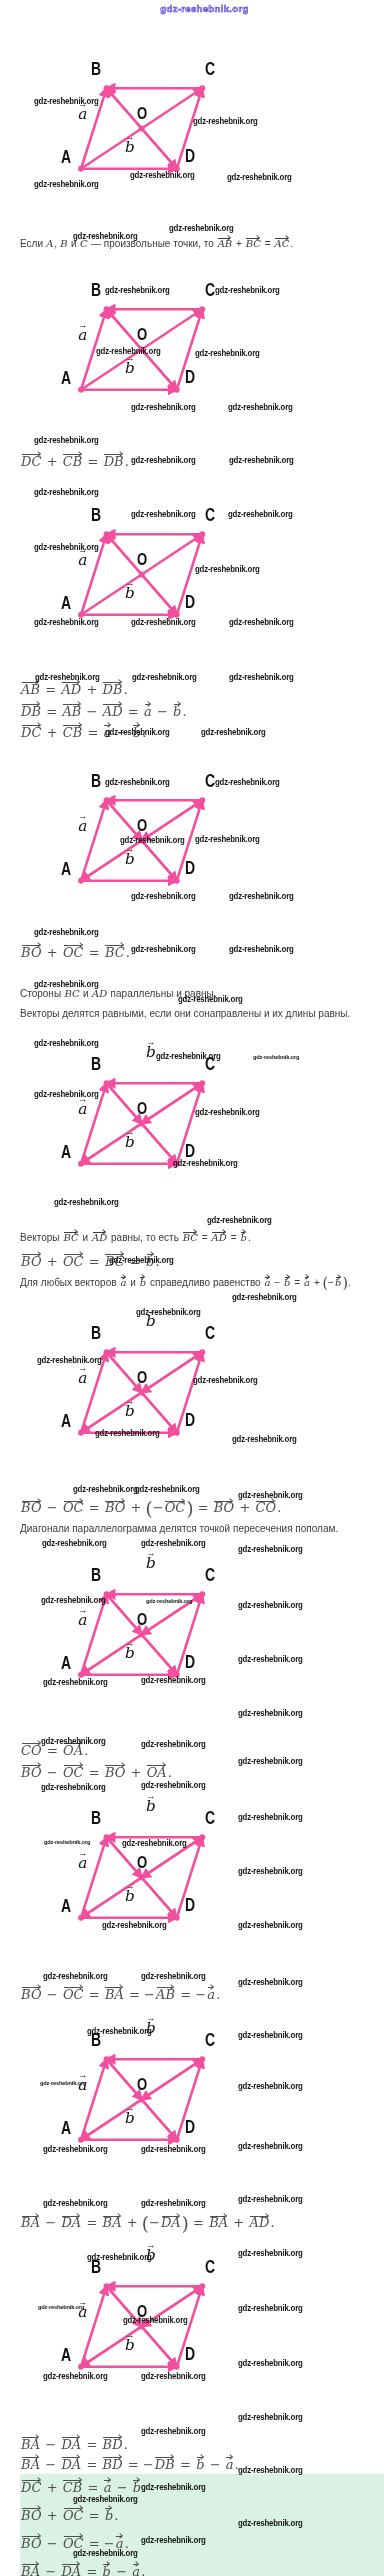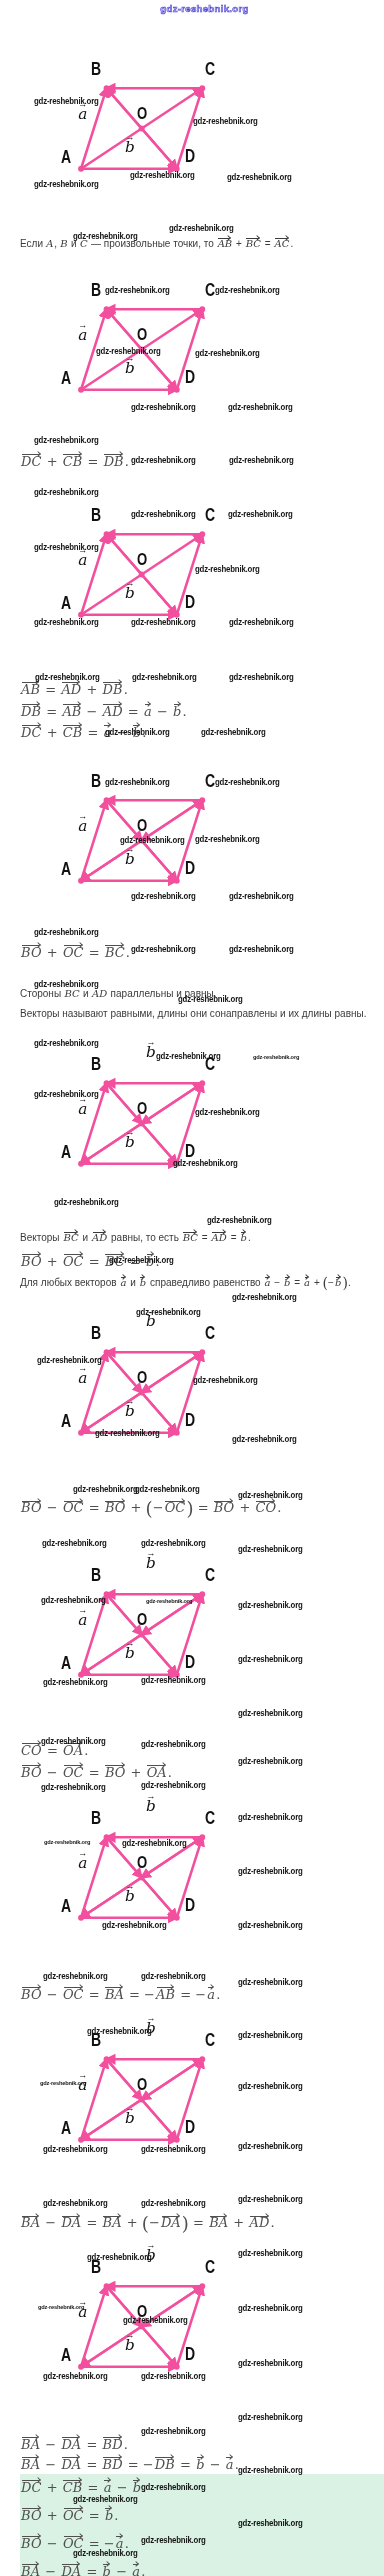--- a/index.html
+++ b/index.html
@@ -419,25 +419,26 @@
         <span class="lt">b</span>
       </span>
   </div>
 <div class="line text" style="left: 0px; top: 238px;">Если <span class="itl">A</span>, <span class="itl">B</span> и <span class="itl">C</span> — произвольные точки, то <span class="vec"><span class="arr"></span><span class="sym">AB</span></span> + <span class="vec"><span class="arr"></span><span class="sym">BC</span></span> = <span class="vec"><span class="arr"></span><span class="sym">AC</span></span>.</div>
     <div class="line f" style="left: 0px; top: 454px;"><span class="vec"><span class="arr"></span><span class="sym">DC</span></span> + <span class="vec"><span class="arr"></span><span class="sym">CB</span></span> = <span class="vec"><span class="arr"></span><span class="sym">DB</span></span>.</div>
     <div class="line f" style="left: 0px; top: 682px;"><span class="vec"><span class="arr"></span><span class="sym">AB</span></span> = <span class="vec"><span class="arr"></span><span class="sym">AD</span></span> + <span class="vec"><span class="arr"></span><span class="sym">DB</span></span>.</div>
     <div class="line f" style="left: 0px; top: 704px;"><span class="vec"><span class="arr"></span><span class="sym">DB</span></span> = <span class="vec"><span class="arr"></span><span class="sym">AB</span></span> − <span class="vec"><span class="arr"></span><span class="sym">AD</span></span> = <span class="vec"><span class="arr"></span><span class="sym">a</span></span> − <span class="vec"><span class="arr"></span><span class="sym">b</span></span>.</div>
     <div class="line f" style="left: 0px; top: 725px;"><span class="vec"><span class="arr"></span><span class="sym">DC</span></span> + <span class="vec"><span class="arr"></span><span class="sym">CB</span></span> = <span class="vec"><span class="arr"></span><span class="sym">a</span></span> − <span class="vec"><span class="arr"></span><span class="sym">b</span></span>.</div>
     <div class="line f" style="left: 0px; top: 945px;"><span class="vec"><span class="arr"></span><span class="sym">BO</span></span> + <span class="vec"><span class="arr"></span><span class="sym">OC</span></span> = <span class="vec"><span class="arr"></span><span class="sym">BC</span></span>.</div>
     <div class="line text" style="left: 0px; top: 988px;">Стороны <span class="itl">BC</span> и <span class="itl">AD</span> параллельны и равны.</div>
-    <div class="line text" style="left: 0px; top: 1008px;">Векторы называют равными, длины они сонаправлены и их длины равны.</div>
+    <div class="line text" style="left: 0px; top: 1008px;">Векторы делятся равными, если они сонаправлены и их длины равны.</div>
     <div class="line text" style="left: 0px; top: 1232px;">Векторы <span class="vec"><span class="arr"></span><span class="sym">BC</span></span> и <span class="vec"><span class="arr"></span><span class="sym">AD</span></span> равны, то есть <span class="vec"><span class="arr"></span><span class="sym">BC</span></span> = <span class="vec"><span class="arr"></span><span class="sym">AD</span></span> = <span class="vec"><span class="arr"></span><span class="sym">b</span></span>.</div>
     <div class="line f" style="left: 0px; top: 1254px;"><span class="vec"><span class="arr"></span><span class="sym">BO</span></span> + <span class="vec"><span class="arr"></span><span class="sym">OC</span></span> = <span class="vec"><span class="arr"></span><span class="sym">BC</span></span> = <span class="vec"><span class="arr"></span><span class="sym">b</span></span>.</div>
     <div class="line text" style="left: 0px; top: 1275px;">Для любых векторов <span class="vec"><span class="arr"></span><span class="sym">a</span></span> и <span class="vec"><span class="arr"></span><span class="sym">b</span></span> справедливо равенство <span class="vec"><span class="arr"></span><span class="sym">a</span></span> − <span class="vec"><span class="arr"></span><span class="sym">b</span></span> = <span class="vec"><span class="arr"></span><span class="sym">a</span></span> + <span class="paren">(</span>−<span class="vec"><span class="arr"></span><span class="sym">b</span></span><span class="paren">)</span>.</div>
     <div class="line f" style="left: 0px; top: 1498px;"><span class="vec"><span class="arr"></span><span class="sym">BO</span></span> − <span class="vec"><span class="arr"></span><span class="sym">OC</span></span> = <span class="vec"><span class="arr"></span><span class="sym">BO</span></span> + <span class="paren">(</span>−<span class="vec"><span class="arr"></span><span class="sym">OC</span></span><span class="paren">)</span> = <span class="vec"><span class="arr"></span><span class="sym">BO</span></span> + <span class="vec"><span class="arr"></span><span class="sym">CO</span></span>.</div>
+    <div class="line text" style="left: 0px; top: 1523px;">Диагонали параллелограмма делятся точкой пересечения пополам.</div>
     <div class="line f" style="left: 0px; top: 1743px;"><span class="vec"><span class="arr"></span><span class="sym">CO</span></span> = <span class="vec"><span class="arr"></span><span class="sym">OA</span></span>.</div>
     <div class="line f" style="left: 0px; top: 1765px;"><span class="vec"><span class="arr"></span><span class="sym">BO</span></span> − <span class="vec"><span class="arr"></span><span class="sym">OC</span></span> = <span class="vec"><span class="arr"></span><span class="sym">BO</span></span> + <span class="vec"><span class="arr"></span><span class="sym">OA</span></span>.</div>
     <div class="line f" style="left: 0px; top: 1987px;"><span class="vec"><span class="arr"></span><span class="sym">BO</span></span> − <span class="vec"><span class="arr"></span><span class="sym">OC</span></span> = <span class="vec"><span class="arr"></span><span class="sym">BA</span></span> = −<span class="vec"><span class="arr"></span><span class="sym">AB</span></span> = −<span class="vec"><span class="arr"></span><span class="sym">a</span></span>.</div>
     <div class="line f" style="left: 0px; top: 2213px;"><span class="vec"><span class="arr"></span><span class="sym">BA</span></span> − <span class="vec"><span class="arr"></span><span class="sym">DA</span></span> = <span class="vec"><span class="arr"></span><span class="sym">BA</span></span> + <span class="paren">(</span>−<span class="vec"><span class="arr"></span><span class="sym">DA</span></span><span class="paren">)</span> = <span class="vec"><span class="arr"></span><span class="sym">BA</span></span> + <span class="vec"><span class="arr"></span><span class="sym">AD</span></span>.</div>
     <div class="line f" style="left: 0px; top: 2437px;"><span class="vec"><span class="arr"></span><span class="sym">BA</span></span> − <span class="vec"><span class="arr"></span><span class="sym">DA</span></span> = <span class="vec"><span class="arr"></span><span class="sym">BD</span></span>.</div>
     <div class="line f" style="left: 0px; top: 2457px;"><span class="vec"><span class="arr"></span><span class="sym">BA</span></span> − <span class="vec"><span class="arr"></span><span class="sym">DA</span></span> = <span class="vec"><span class="arr"></span><span class="sym">BD</span></span> = −<span class="vec"><span class="arr"></span><span class="sym">DB</span></span> = <span class="vec"><span class="arr"></span><span class="sym">b</span></span> − <span class="vec"><span class="arr"></span><span class="sym">a</span></span>.</div>
     <div class="line f" style="left: 0px; top: 2480px;"><span class="vec"><span class="arr"></span><span class="sym">DC</span></span> + <span class="vec"><span class="arr"></span><span class="sym">CB</span></span> = <span class="vec"><span class="arr"></span><span class="sym">a</span></span> − <span class="vec"><span class="arr"></span><span class="sym">b</span></span>.</div>
     <div class="line f" style="left: 0px; top: 2508px;"><span class="vec"><span class="arr"></span><span class="sym">BO</span></span> + <span class="vec"><span class="arr"></span><span class="sym">OC</span></span> = <span class="vec"><span class="arr"></span><span class="sym">b</span></span>.</div>
     <div class="line f" style="left: 0px; top: 2536px;"><span class="vec"><span class="arr"></span><span class="sym">BO</span></span> − <span class="vec"><span class="arr"></span><span class="sym">OC</span></span> = −<span class="vec"><span class="arr"></span><span class="sym">a</span></span>.</div>
     <div class="line f" style="left: 0px; top: 2564px;"><span class="vec"><span class="arr"></span><span class="sym">BA</span></span> − <span class="vec"><span class="arr"></span><span class="sym">DA</span></span> = <span class="vec"><span class="arr"></span><span class="sym">b</span></span> − <span class="vec"><span class="arr"></span><span class="sym">a</span></span>.</div>

